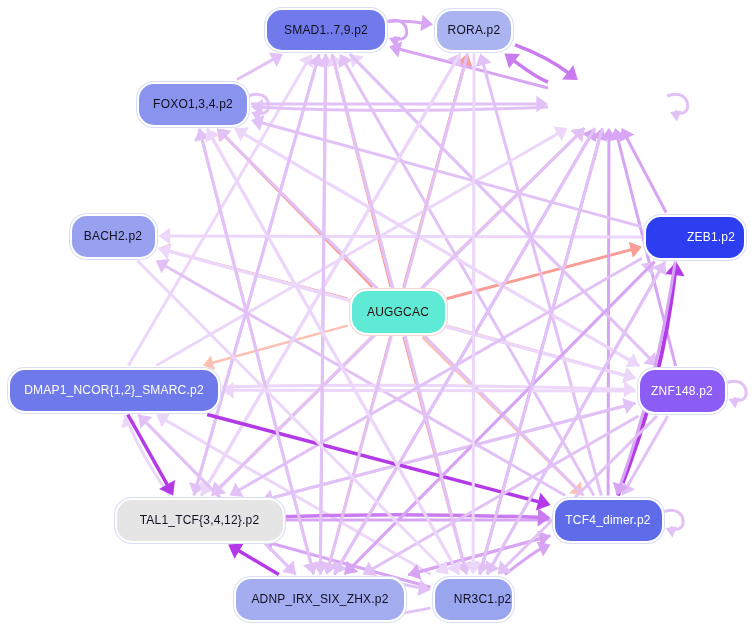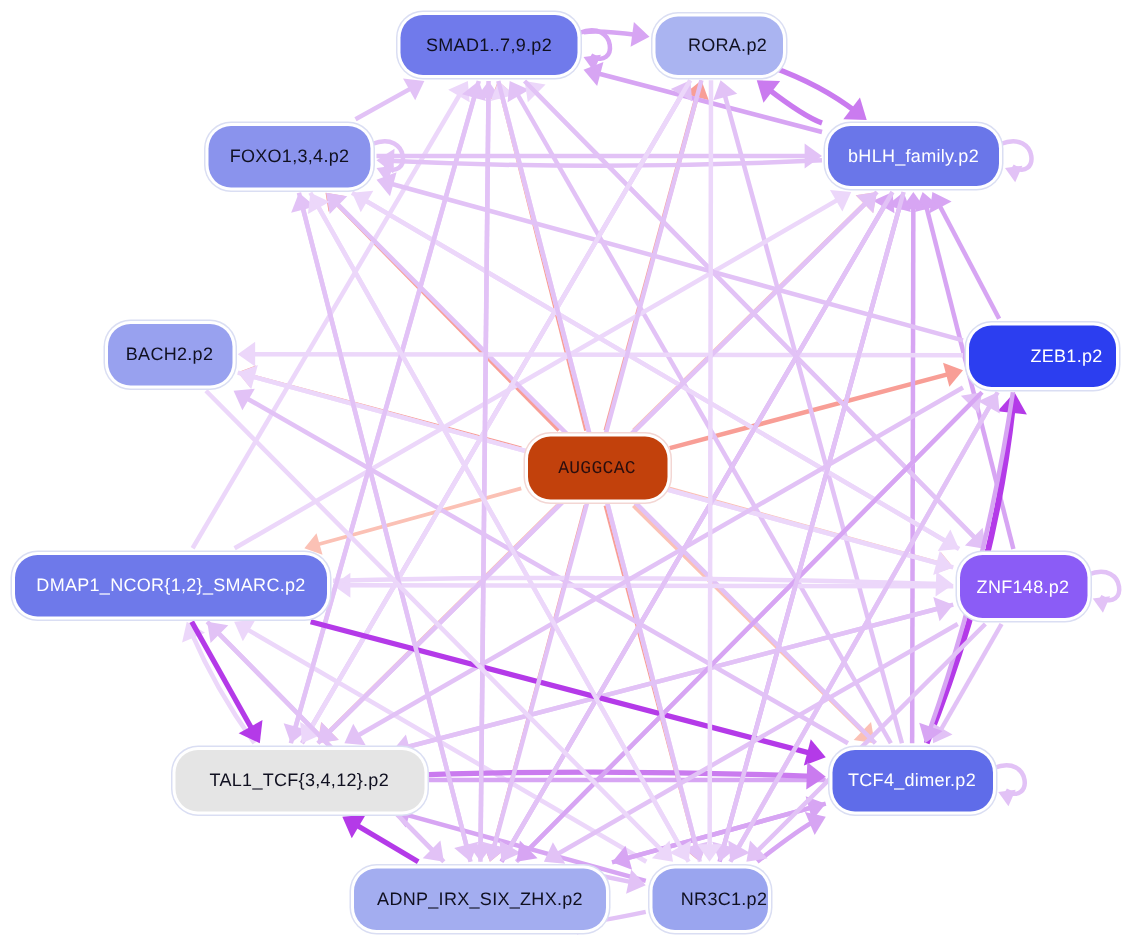--- a/index.html
+++ b/index.html
@@ -209,36 +209,33 @@
       <polygon points="670.0,112.0 681.6,110.5 676.8,121.5" fill="#e2c2f6"></polygon>
       <path d="M725.5,383 C751.5,373 751.5,409 733.5,398" stroke="#e2c2f6" stroke-width="3" fill="none"></path>
       <polygon points="728.5,399.0 740.1,397.5 735.3,408.5" fill="#e2c2f6"></polygon>
       <path d="M662.5,512 C688.5,502 688.5,538 670.5,527" stroke="#e2c2f6" stroke-width="3" fill="none"></path>
       <polygon points="665.5,528.0 677.1,526.5 672.3,537.5" fill="#e2c2f6"></polygon>
     </svg>
 
 <div class="node" style="left: 267px; top: 10px; width: 118px; height: 40px; background: rgb(112, 122, 235); color: rgb(16, 16, 32);">
       <span>SMAD1..7,9.p2</span>
     </div>
-    <div class="node" style="left: 437px; top: 10.5px; width: 74px; height: 39px; background: rgb(170, 180, 241); color: rgb(16, 16, 32); padding-left: 11px;">
+    <div class="node" style="left: 437px; top: 10.5px; width: 74px; height: 39px; background: rgb(170, 180, 241); color: rgb(16, 16, 32);">
       <span>RORA.p2</span>
-    </div>
-    <div class="node" style="left: 552px; top: 84px; width: 114px; height: 40px; background: rgb(106, 118, 233); color: rgb(255, 255, 255);">
-      <span>bHLH_family.p2</span>
     </div>
     <div class="node" style="left: 139px; top: 83.5px; width: 108px; height: 41px; background: rgb(138, 147, 237); color: rgb(16, 16, 32);">
       <span>FOXO1,3,4.p2</span>
     </div>
     <div class="node" style="left: 646px; top: 216.5px; width: 66px; height: 41px; background: rgb(44, 62, 240); color: rgb(255, 255, 255); padding-left: 32px;">
       <span>ZEB1.p2</span>
     </div>
     <div class="node" style="left: 71.5px; top: 215.5px; width: 83px; height: 41px; background: rgb(152, 161, 239); color: rgb(16, 16, 32);">
       <span>BACH2.p2</span>
     </div>
-    <div class="node center" style="left: 351.5px; top: 291px; width: 93px; height: 42px; background: #c2410c; color: rgb(42, 14, 14); font-family: Liberation Mono, monospace;">
+    <div class="node center" style="left: 351.5px; top: 291px; width: 93px; height: 42px; background: #5eead4; color: rgb(42, 14, 14);">
       <span>AUGGCAC</span>
     </div>
     <div class="node" style="left: 10px; top: 369.5px; width: 208px; height: 41px; background: rgb(110, 121, 234); color: rgb(255, 255, 255);">
       <span>DMAP1_NCOR{1,2}_SMARC.p2</span>
     </div>
     <div class="node" style="left: 639.5px; top: 370px; width: 85px; height: 42px; background: #8b5cf6; color: rgb(255, 255, 255);">
       <span>ZNF148.p2</span>
     </div>
     <div class="node" style="left: 116.5px; top: 499.5px; width: 166px; height: 41px; background: #e5e5e5; color: rgb(16, 16, 32);">
       <span>TAL1_TCF{3,4,12}.p2</span>

